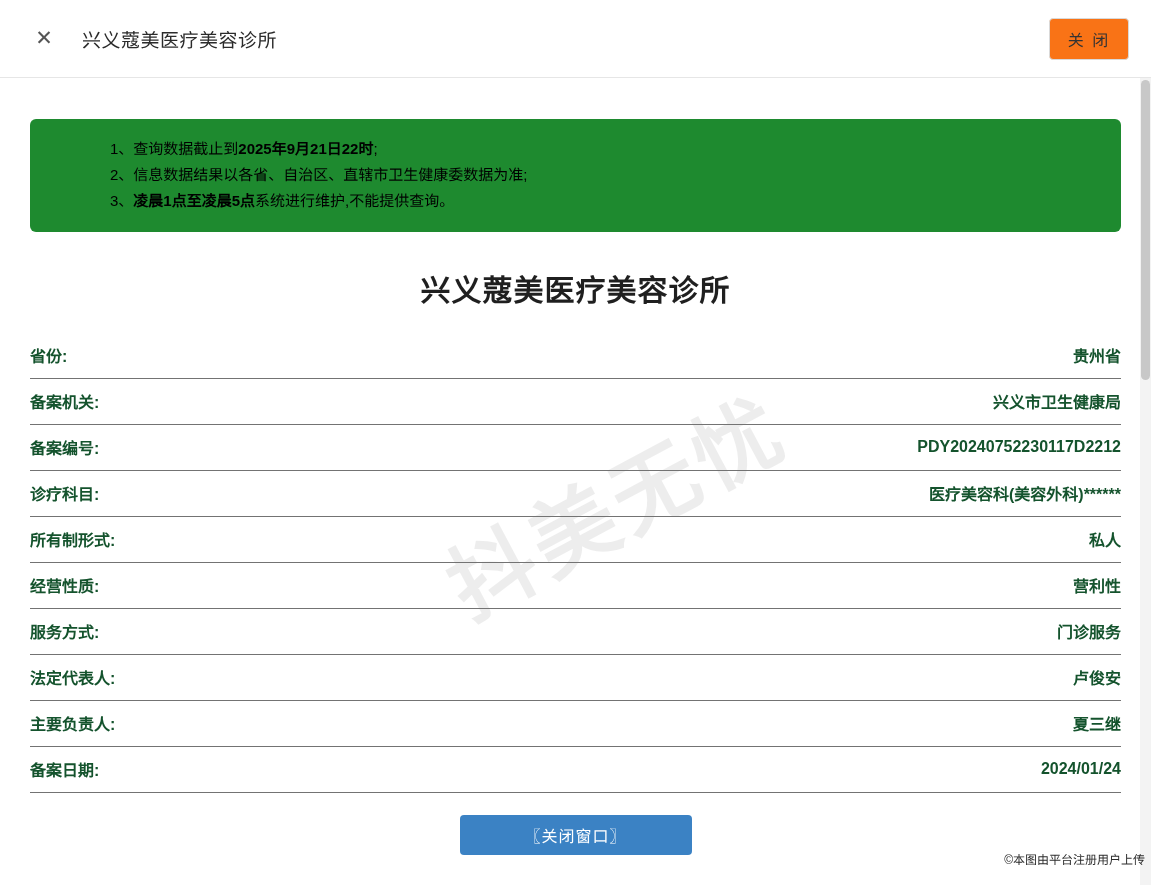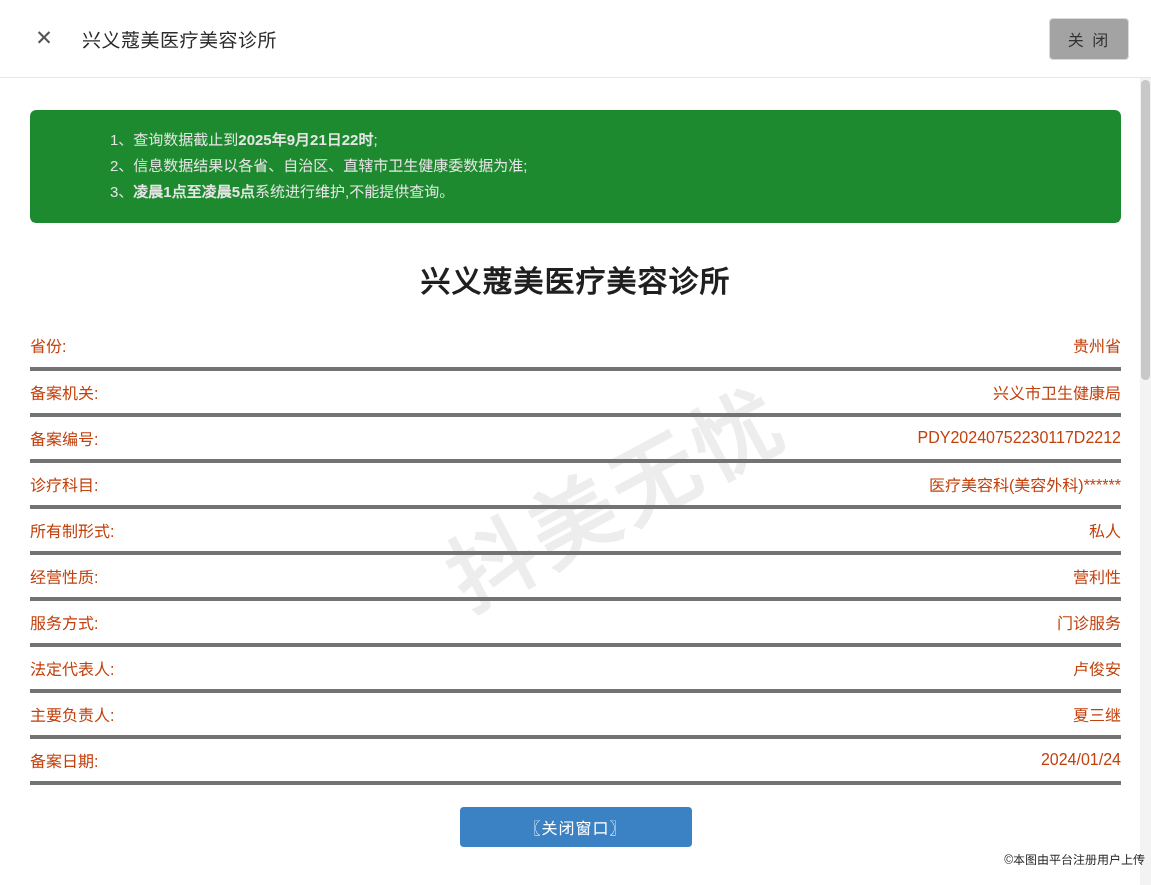--- a/index.html
+++ b/index.html
@@ -46,21 +46,21 @@
     font-size: 19px;
     color: #2b2b2b;
     letter-spacing: 0.5px;
   }
   .close-btn {
     margin-left: auto;
     min-width: 78px;
     height: 40px;
     border: 1px solid #d9d9d9;
     border-radius: 4px;
-    background: #a3a3a3;
+    background: #f97316;
     color: #333;
     font-size: 16px;
     display: flex;
     align-items: center;
     justify-content: center;
     cursor: pointer;
     letter-spacing: 2px;
     font-family: "Liberation Sans", sans-serif;
   }
 
@@ -71,23 +71,23 @@
     overflow: hidden;
   }
   .content {
     padding: 0 30px;
     box-sizing: border-box;
     position: relative;
   }
 
   
   .notice {
-    margin-top: 32px;
+    margin-top: 41px;
     background: #1e8a2f;
-    color: #e5e5e5;
+    color: #000000;
     border-radius: 6px;
     padding: 17px 26px 18px 26px;
     box-sizing: border-box;
   }
   .notice-line {
     font-size: 15px;
     line-height: 26px;
     padding-left: 54px;
     white-space: nowrap;
   }
@@ -106,25 +106,26 @@
   
   table.info {
     width: 100%;
     border-collapse: collapse;
     table-layout: fixed;
     position: relative;
     z-index: 2;
   }
   table.info tr { height: 46px; }
   table.info td {
-    border-bottom: 4px solid #737373;
+    border-bottom: 1px solid #737373;
     font-size: 16px;
-    color: #c2410c;
+    color: #14532d;
     padding: 0;
     vertical-align: middle;
+    font-weight: bold;
   }
   td.label {
     width: 185px;
     padding-left: 16px;
     box-sizing: border-box;
     color: #2b2b2b;
   }
   td.value {
     padding-left: 14px;
     box-sizing: border-box;

